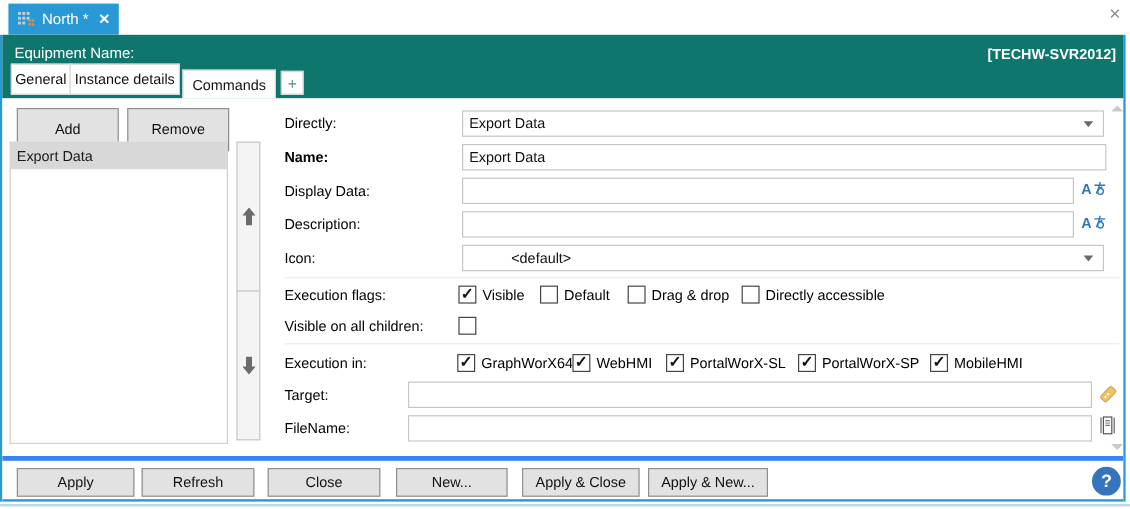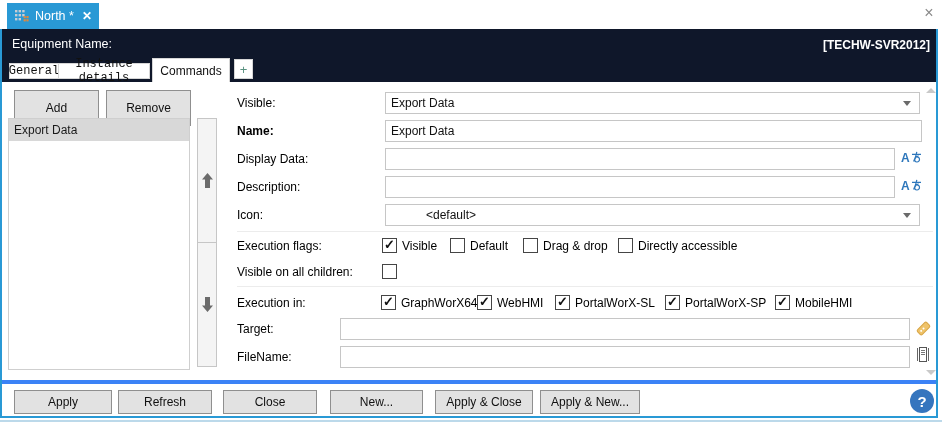--- a/index.html
+++ b/index.html
@@ -9,30 +9,30 @@
   .title-tab{position:absolute;left:7px;top:3px;width:92px;height:26px;background:#2999d5;
              display:flex;align-items:center;gap:6px;padding:0 8px;box-sizing:border-box;cursor:pointer;}
   .title-tab .t-label{color:#fff;font-size:12.5px;white-space:nowrap;}
   .tab-close{color:#fff;font-size:12px;font-weight:bold;margin-left:2px;cursor:pointer;}
   .win-close{position:absolute;right:4px;top:4px;width:18px;height:18px;color:#8a8a8a;
              font-size:16px;line-height:18px;text-align:center;cursor:pointer;}
   
   .dialog{position:absolute;left:0;top:29px;width:938px;height:389px;background:#fff;
           border-left:2px solid #2999d5;border-right:2px solid #2999d5;box-sizing:border-box;}
   .bottom-line{position:absolute;left:0;top:420px;width:942px;height:2px;background:#bcd9ea;}
-  .dlg-header{position:absolute;left:0;top:0;right:0;height:53px;background:#0f172a;}
+  .dlg-header{position:absolute;left:0;top:0;right:0;height:53px;background:#0f766e;}
   .equip-label{position:absolute;left:10px;top:8px;color:#fff;font-size:12.5px;}
   .equip-input{position:absolute;left:113px;top:3px;width:711px;height:22px;border:1px solid #9bbdd4;
                background:#fff;font-family:inherit;font-size:12.5px;padding:0 6px;box-sizing:border-box;}
   .server-tag{position:absolute;right:6px;top:9px;color:#fff;font-weight:600;font-size:12px;}
   
   .tabstrip{position:absolute;left:0;bottom:0;right:0;height:25px;}
   .tab{position:absolute;background:#fff;border:1px solid #d6d6d6;box-sizing:border-box;
        text-align:center;font-size:12px;color:#111;cursor:pointer;display:flex;align-items:center;justify-content:center;}
-  .tab.inactive{bottom:3px;height:16px;font-family:Liberation Mono, monospace;}
+  .tab.inactive{bottom:3px;height:26px;}
   .tab.active{bottom:0;height:24px;border-bottom:none;}
   .tab.addtab{bottom:3px;height:20px;color:#57917f;font-size:13px;}
   
   .content{position:absolute;left:0;top:53px;right:0;bottom:38px;background:#fff;}
   .btn{position:absolute;background:#e2e2e2;border:1px solid #8f8f8f;box-sizing:border-box;
        font-family:inherit;font-size:12px;color:#111;text-align:center;cursor:pointer;
        display:flex;align-items:center;justify-content:center;height:36px;}
   .listbox{position:absolute;left:6px;top:36px;width:182px;height:252px;background:#fff;
            border:1px solid #cfcfcf;box-sizing:border-box;cursor:default;}
   .list-item{height:22px;line-height:22px;padding-left:5px;cursor:pointer;}
@@ -136,21 +136,21 @@
         </div>
         <div class="rbtn down">
           <span style="display:flex;transform:rotate(180deg);">
             <svg width="13" height="15" viewBox="0 0 13 15">
                 <path d="M6.5 0 L12 6.5 H9 V15 H4 V6.5 H1 Z" fill="#6b6b6b"></path>
               </svg>
           </span>
         </div>
       </div>
 
-      <span class="f-label" style="top:14px;">Visible:</span>
+      <span class="f-label" style="top:14px;">Directly:</span>
       <div class="combo" style="left:383px;top:10px;width:535px;">
         <span>Export Data</span>
         <span class="dd-arrow"></span>
       </div>
 
       <span class="f-label bold" style="top:42px;">Name:</span>
       <input class="tbox" style="left: 383px; top: 38px; width: 537px;" value="Export Data">
 
       <span class="f-label" style="top:70px;">Display Data:</span>
       <input class="tbox" style="left: 383px; top: 66px; width: 510px;" value="">

